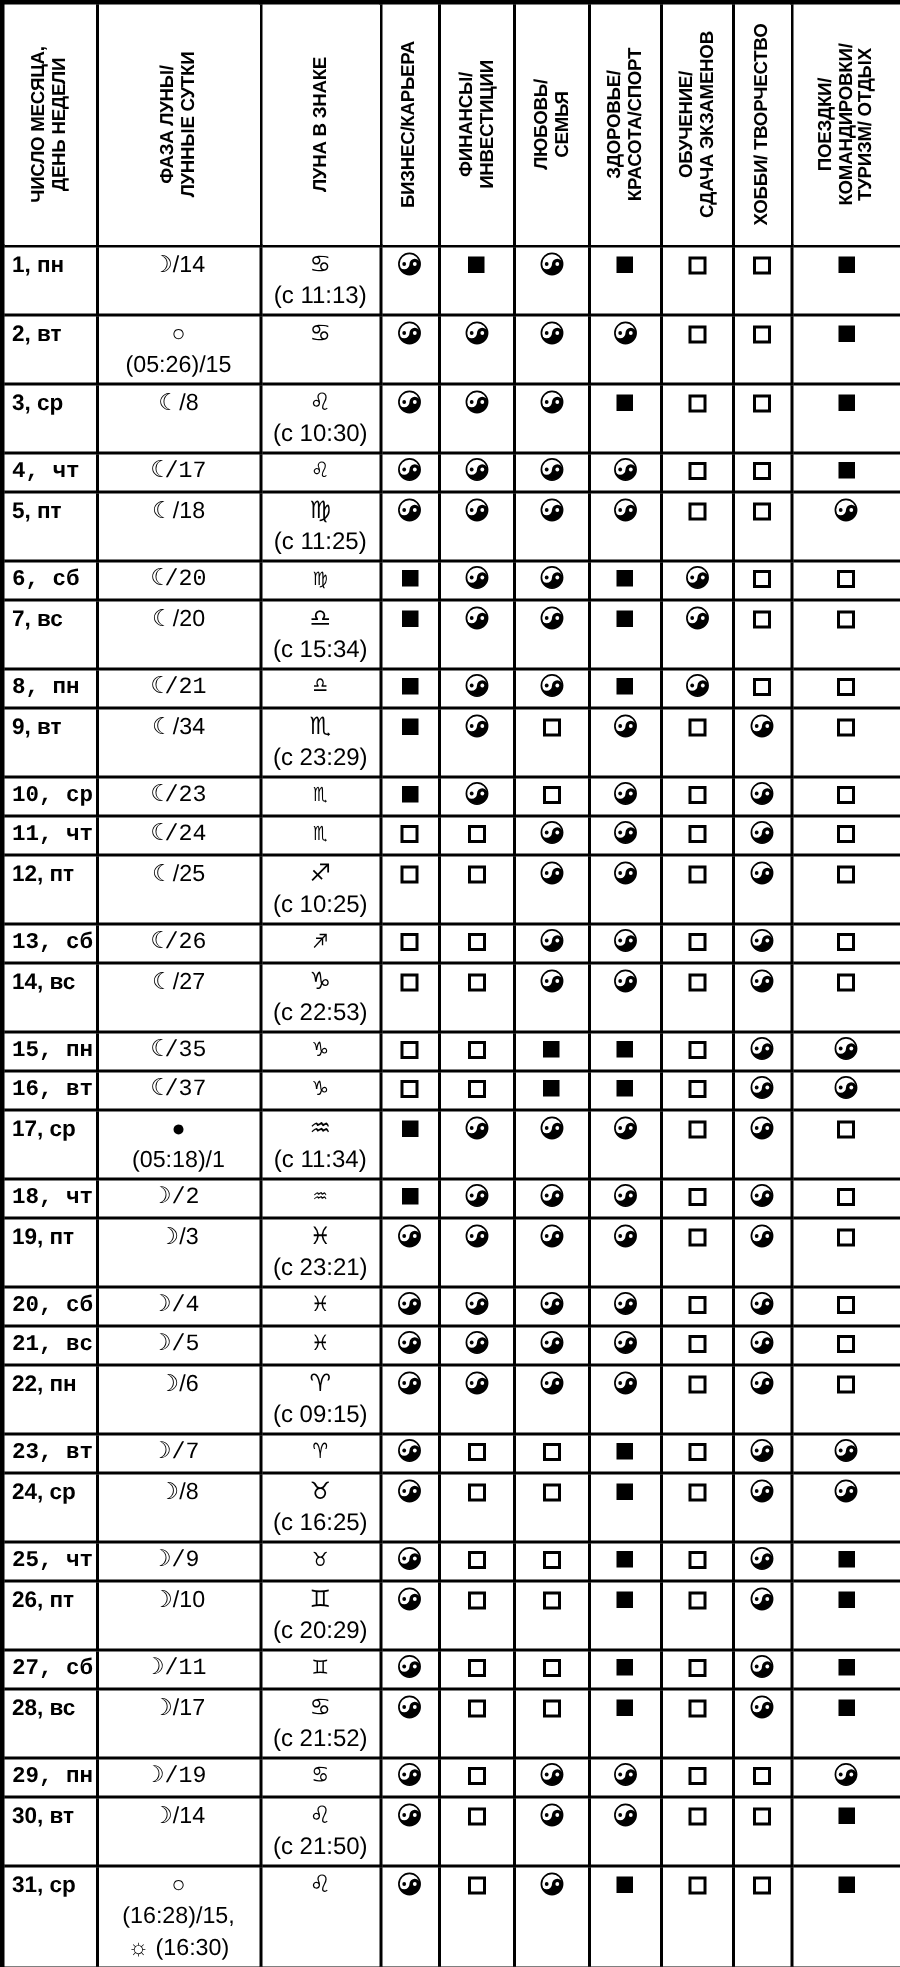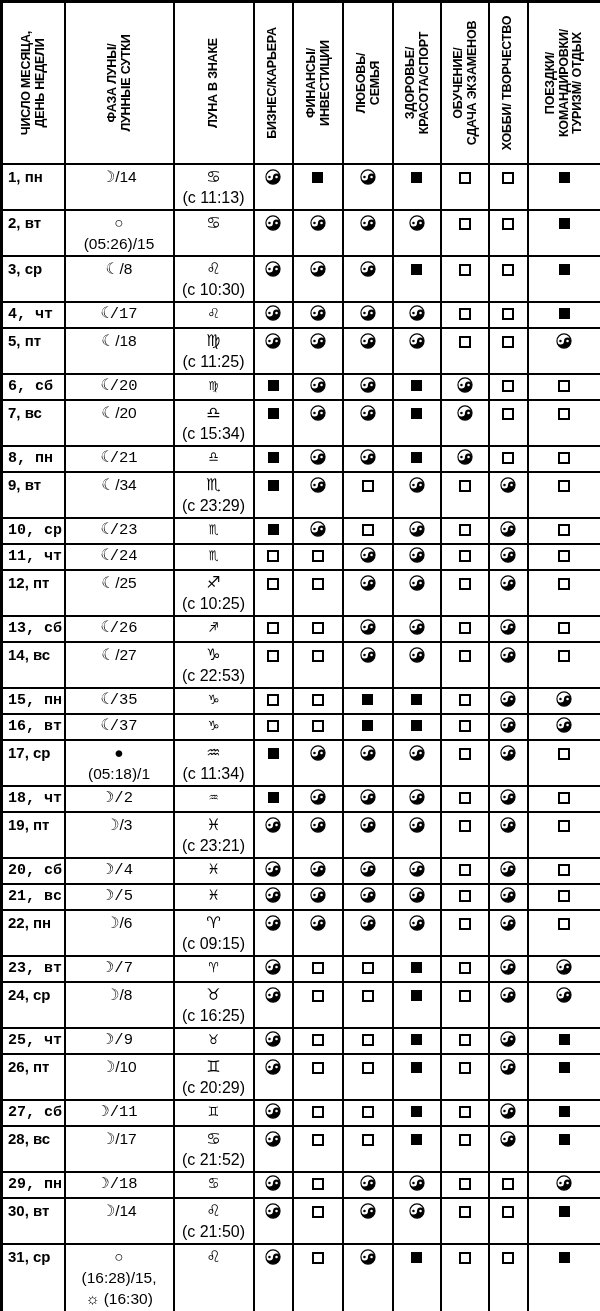--- a/index.html
+++ b/index.html
@@ -886,21 +886,21 @@
         <td class="rating"><svg class="yy" viewBox="0 0 24 24">
             <circle cx="12" cy="12" r="10.6" fill="#fff" stroke="#000" stroke-width="1.7"></circle>
             <path d="M1.4 12 A10.6 10.6 0 0 0 22.6 12 A5.3 5.3 0 0 0 12 12 A5.3 5.3 0 0 1 1.4 12 Z" fill="#000"></path>
             <circle cx="6.7" cy="12" r="1.9" fill="#000"></circle>
             <circle cx="17.3" cy="12" r="1.9" fill="#fff"></circle>
           </svg></td>
         <td class="rating"><span class="sq-b"></span></td>
       </tr>
       <tr class="h1">
         <td class="day">29, пн</td>
-        <td class="phase">☽/18</td>
+        <td class="phase">☽/19</td>
         <td class="sign">♋</td>
         <td class="rating"><svg class="yy" viewBox="0 0 24 24">
             <circle cx="12" cy="12" r="10.6" fill="#fff" stroke="#000" stroke-width="1.7"></circle>
             <path d="M1.4 12 A10.6 10.6 0 0 0 22.6 12 A5.3 5.3 0 0 0 12 12 A5.3 5.3 0 0 1 1.4 12 Z" fill="#000"></path>
             <circle cx="6.7" cy="12" r="1.9" fill="#000"></circle>
             <circle cx="17.3" cy="12" r="1.9" fill="#fff"></circle>
           </svg></td>
         <td class="rating"><span class="sq-w"></span></td>
         <td class="rating"><svg class="yy" viewBox="0 0 24 24">
             <circle cx="12" cy="12" r="10.6" fill="#fff" stroke="#000" stroke-width="1.7"></circle>

